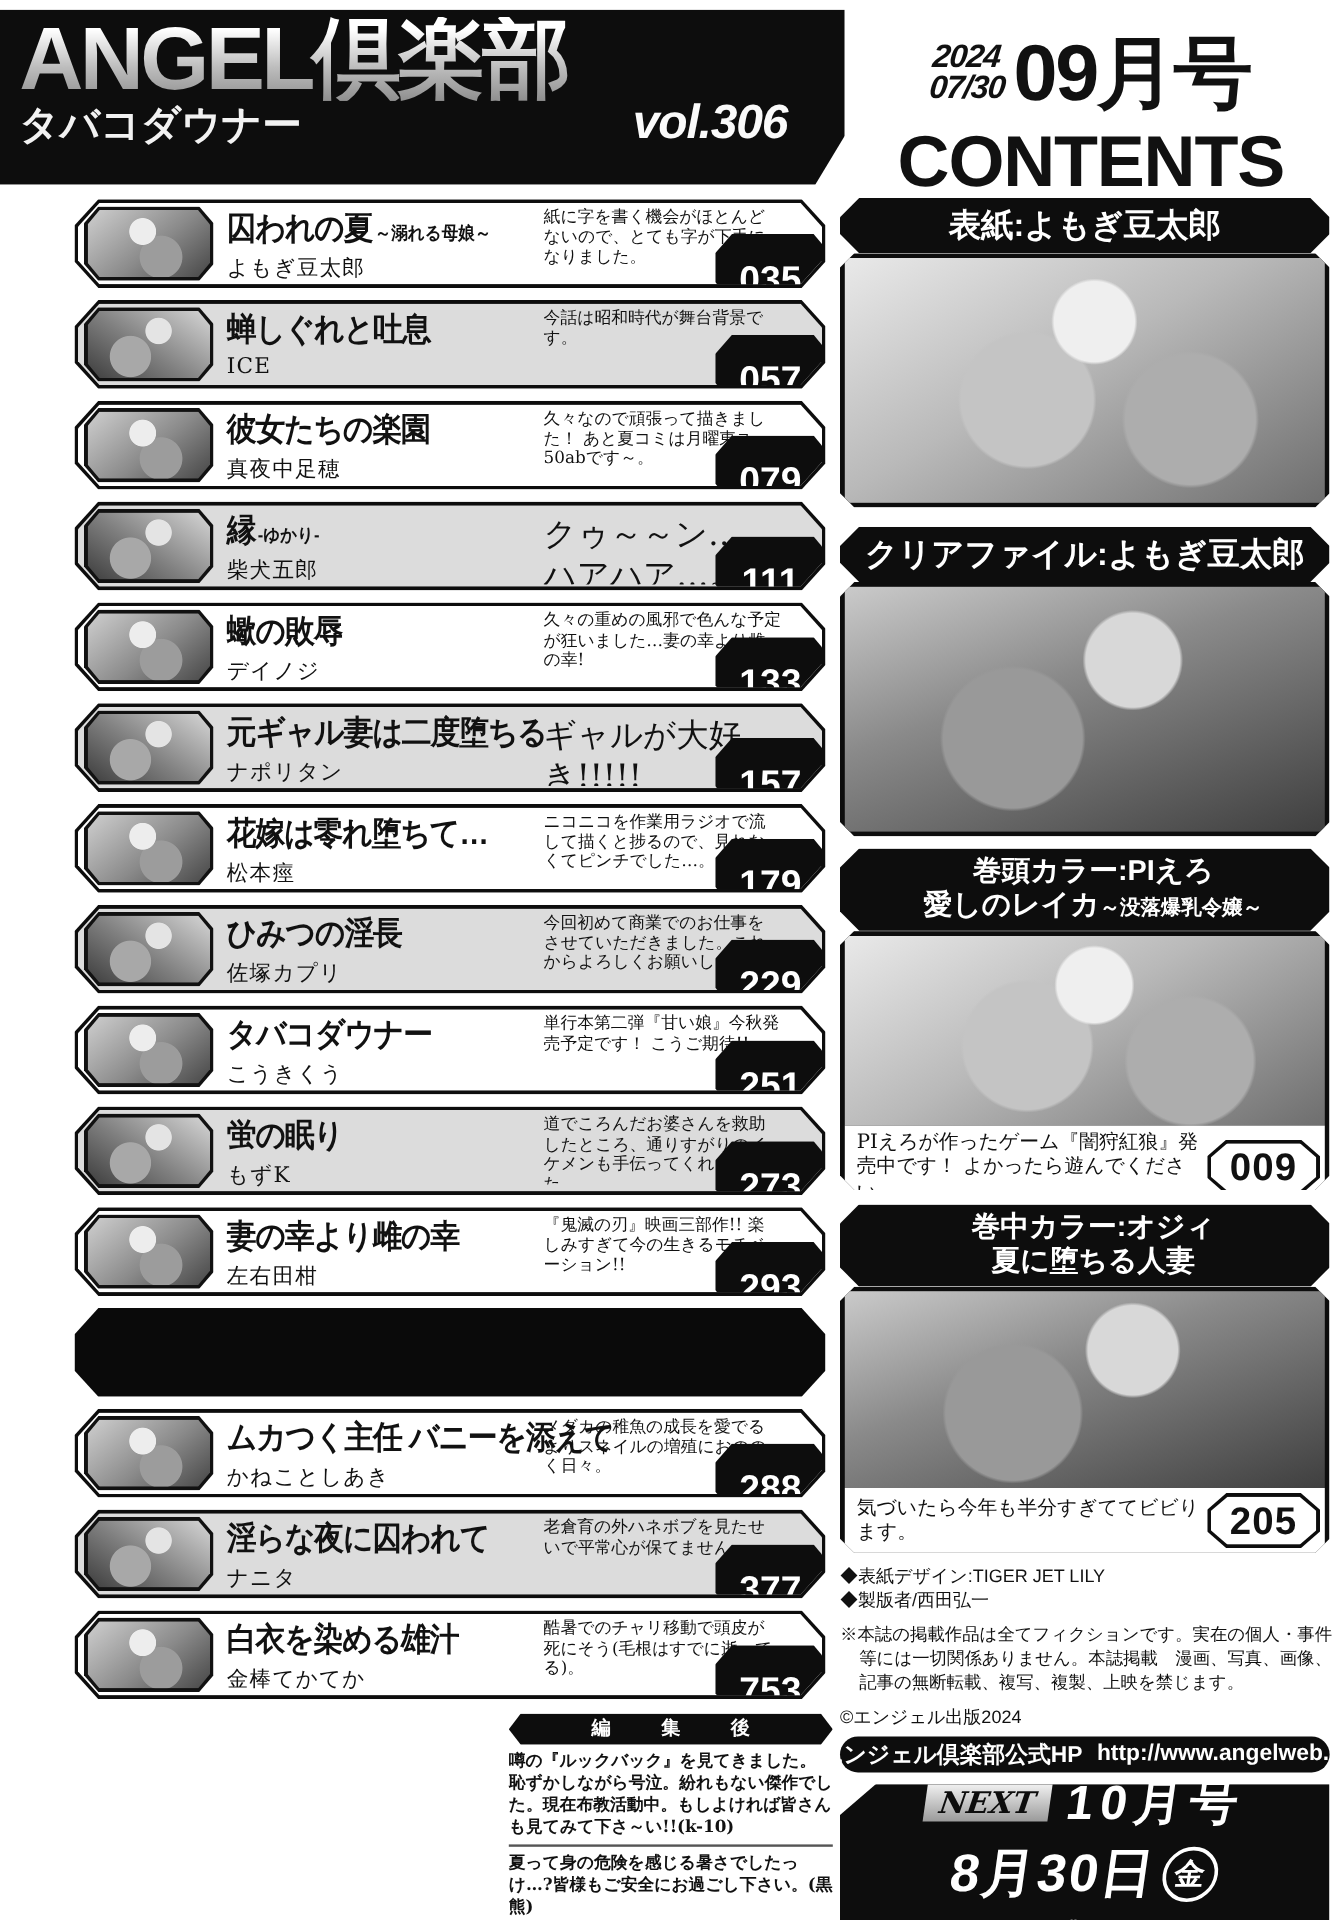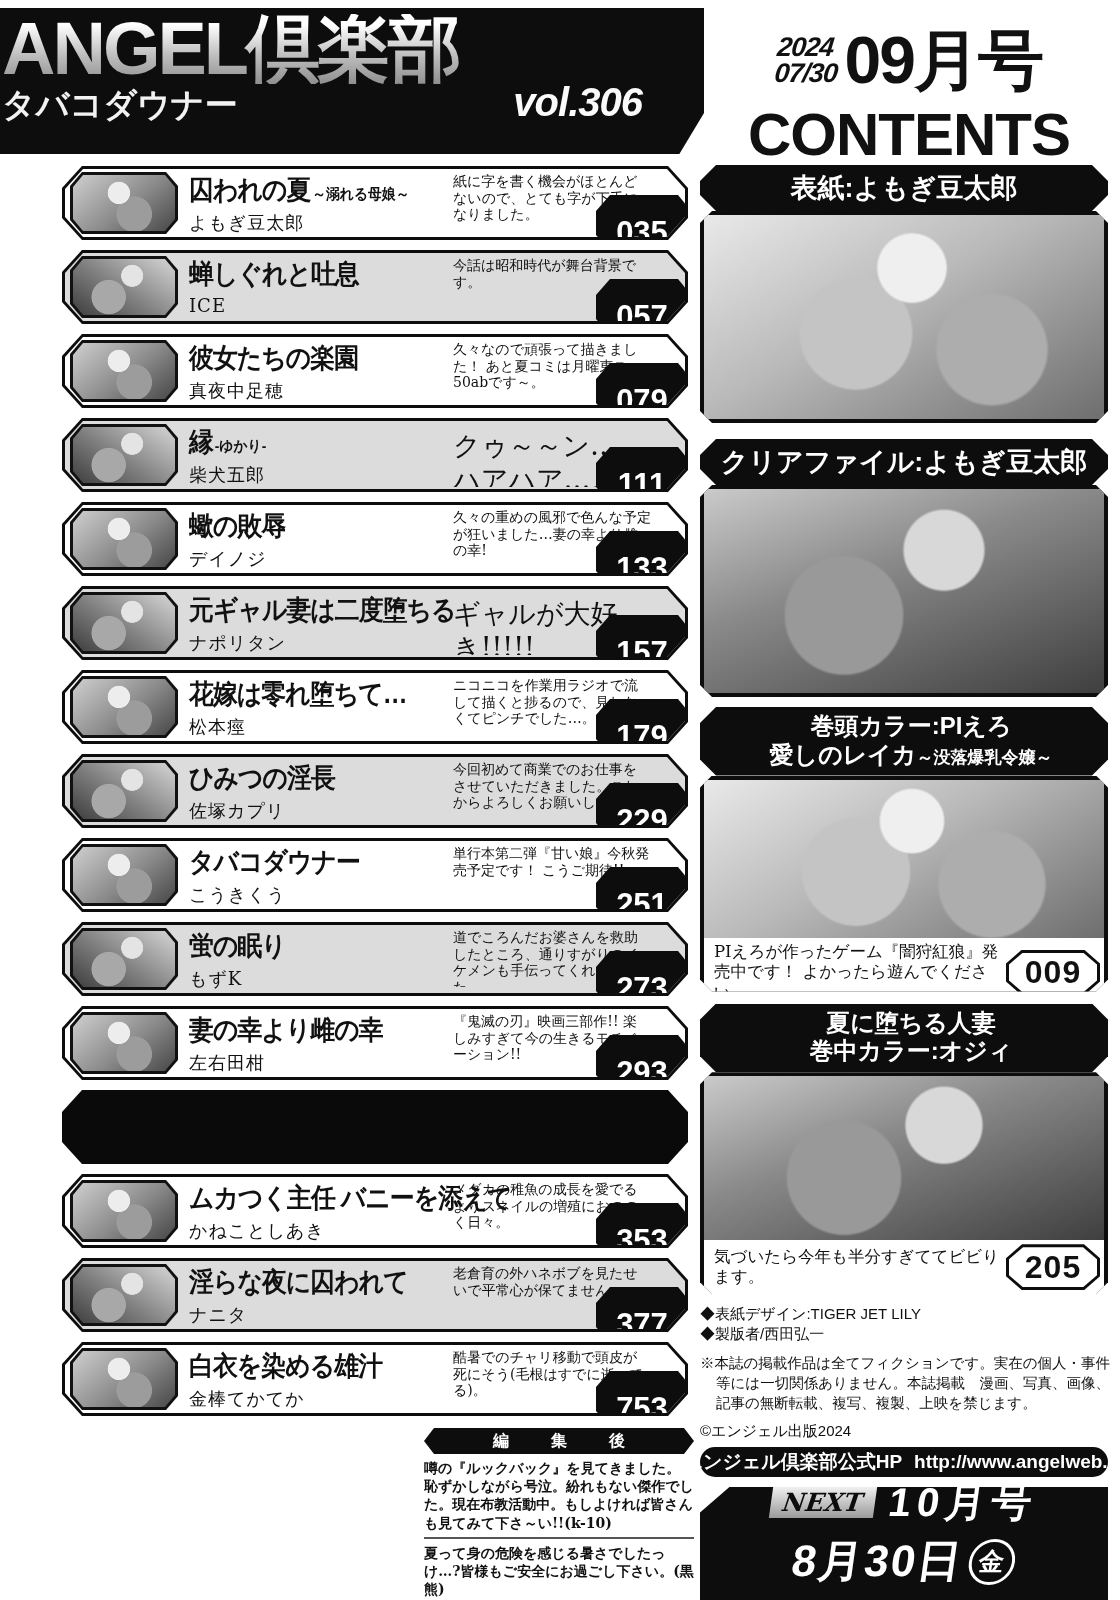--- a/index.html
+++ b/index.html
@@ -1,20 +1,20 @@
 <!DOCTYPE html>
 <html><head>
 <meta charset="utf-8">
 <style>
   html,body{margin:0;padding:0;background:#777;}
   #canvas{position:relative;width:1120px;height:1600px;background:#fff;overflow:hidden;
           font-family:"Liberation Sans",sans-serif;color:#111;}
   
   .logo-banner{position:absolute;left:0;top:8px;width:704px;height:146px;background:#0d0d0d;
-    clip-path:polygon(0 0,100% 0,100% 72%,96.5% 100%,0 100%);padding:6px 0 0 2px;box-sizing:border-box;}
+    clip-path:polygon(0 0,100% 0,100% 72%,96.5% 100%,0 100%);padding:6px 0 0 16px;box-sizing:border-box;}
   .logo-main{font-size:74px;font-weight:900;letter-spacing:-3px;line-height:.95;
     background:linear-gradient(180deg,#ffffff 15%,#bdbdbd 60%,#8f8f8f 100%);
     -webkit-background-clip:text;background-clip:text;color:transparent;white-space:nowrap;}
   .logo-row2{display:flex;justify-content:space-between;align-items:baseline;width:640px;margin-top:-4px;}
   .logo-kana{font-size:33px;font-weight:900;color:#f2f2f2;letter-spacing:0px;}
   .logo-vol{font-size:40px;font-weight:900;font-style:italic;color:#fafafa;letter-spacing:-1px;}
   
   .issue-block{position:absolute;left:702px;top:16px;width:414px;}
   .issue-row{display:flex;align-items:center;justify-content:center;gap:6px;}
   .issue-date{display:flex;flex-direction:column;font-style:italic;font-weight:900;font-size:27px;
@@ -326,21 +326,21 @@
             <div class="thumb"></div>
           </div>
         <div class="titleblock">
           <div class="titleline">
             <span class="title">ムカつく主任 バニーを添えて</span><span class="subtitle"></span>
           </div>
           <div class="author">かねことしあき</div>
         </div>
         <div class="comment">メダカの稚魚の成長を愛でるよりスネイルの増殖におののく日々。</div>
         <div class="pagetab">
-            <span>353</span>
+            <span>288</span>
           </div>
       </div>
     </div>
       <div class="row shade">
       <div class="row-in">
         <div class="thumb-wrap">
             <div class="thumb"></div>
           </div>
         <div class="titleblock">
           <div class="titleline">
@@ -398,22 +398,22 @@
       <div class="cap-row">
         <div class="cap-text">PIえろが作ったゲーム『闇狩紅狼』発売中です！ よかったら遊んでください。</div>
         <div class="cap-page">
           <div class="cap-page-in">009</div>
         </div>
       </div>
     </div>
 
     <div style="height:12px;"></div>
     <div class="sec-header double">
+      <div>巻中カラー:オジィ</div>
       <div>夏に堕ちる人妻</div>
-      <div>巻中カラー:オジィ</div>
     </div>
     <div class="img-frame" style="height:222px;">
       <div class="ill dark" style="height:164px;"></div>
       <div class="cap-row">
         <div class="cap-text">気づいたら今年も半分すぎててビビります。</div>
         <div class="cap-page">
           <div class="cap-page-in">205</div>
         </div>
       </div>
     </div>

